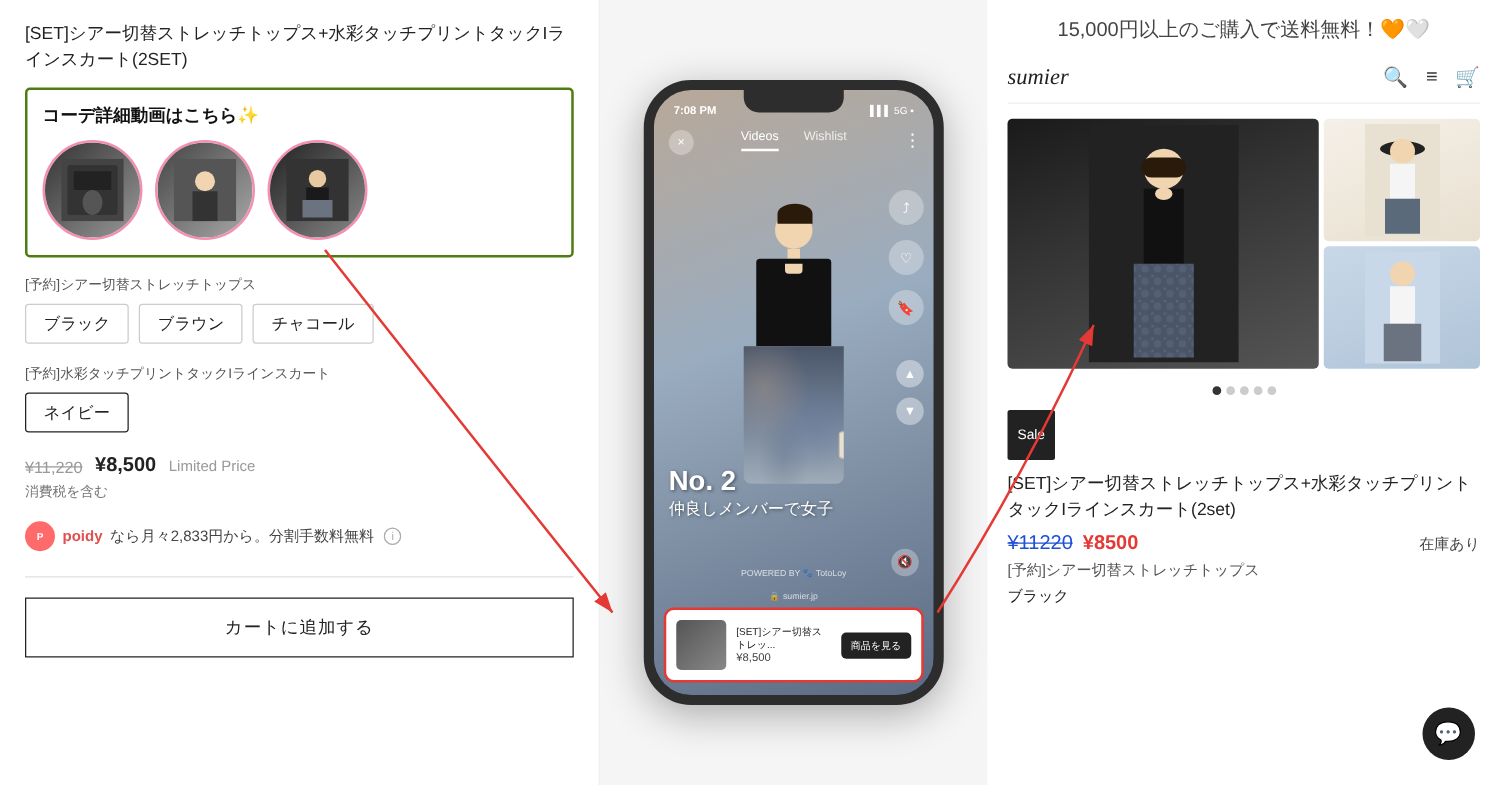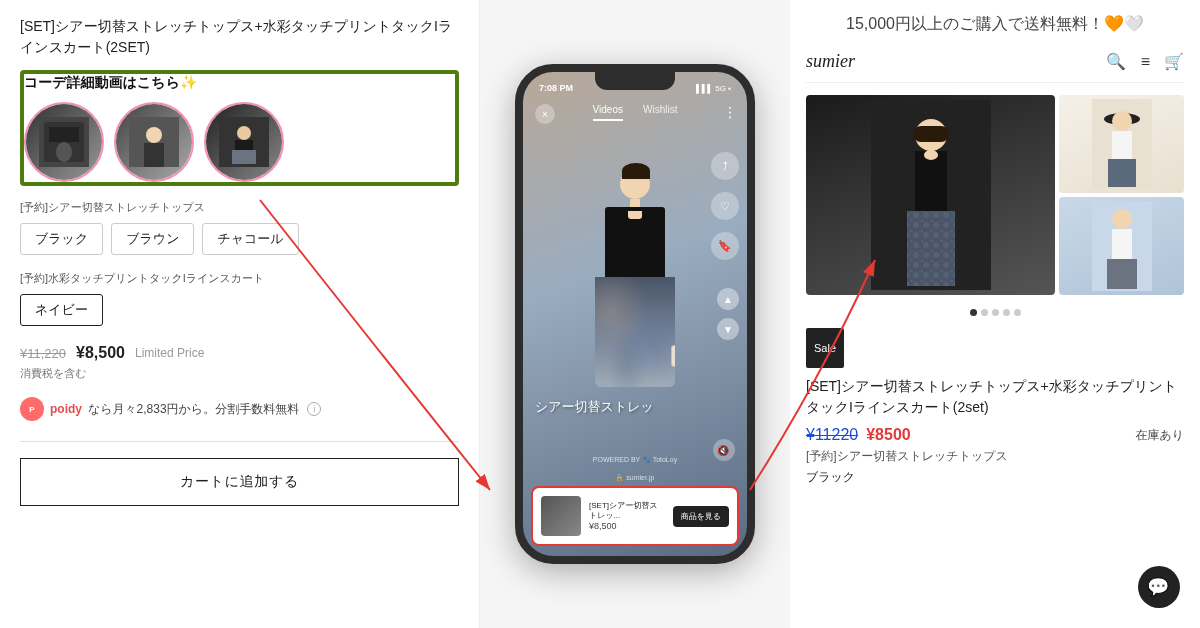--- a/index.html
+++ b/index.html
@@ -24,22 +24,23 @@
 
     .product-title-main {
       font-size: 14px;
       font-weight: 500;
       margin-bottom: 12px;
       line-height: 1.5;
       color: #222;
     }
 
     .video-box {
-      border: 4px solid #4d7c0f;
+      border: 2px solid #4d7c0f;
       border-radius: 4px;
+      padding: 12px;
       margin-bottom: 14px;
       position: relative;
     }
 
     .video-box-title {
       font-size: 14px;
       font-weight: 700;
       margin-bottom: 10px;
       color: #111;
     }
@@ -862,21 +863,22 @@
       <div class="phone-icon-btn">♡</div>
       <div class="phone-icon-btn">🔖</div>
     </div>
 
     <div class="phone-nav-arrows">
       <div class="nav-arrow">▲</div>
       <div class="nav-arrow">▼</div>
     </div>
 
     <div class="phone-text-overlay">
-      <div class="phone-subtitle">シアー切替ストレッ</div>
+      <div class="phone-no">No. 2</div>
+      <div class="phone-subtitle">仲良しメンバーで女子</div>
     </div>
 
     <div class="phone-sound-icon">🔇</div>
 
     <div class="phone-product-bar">
       <div class="product-bar-thumb"></div>
       <div style="flex:1;">
         <div class="product-bar-name">[SET]シアー切替ストレッ...</div>
         <div class="product-bar-price">¥8,500</div>
       </div>

